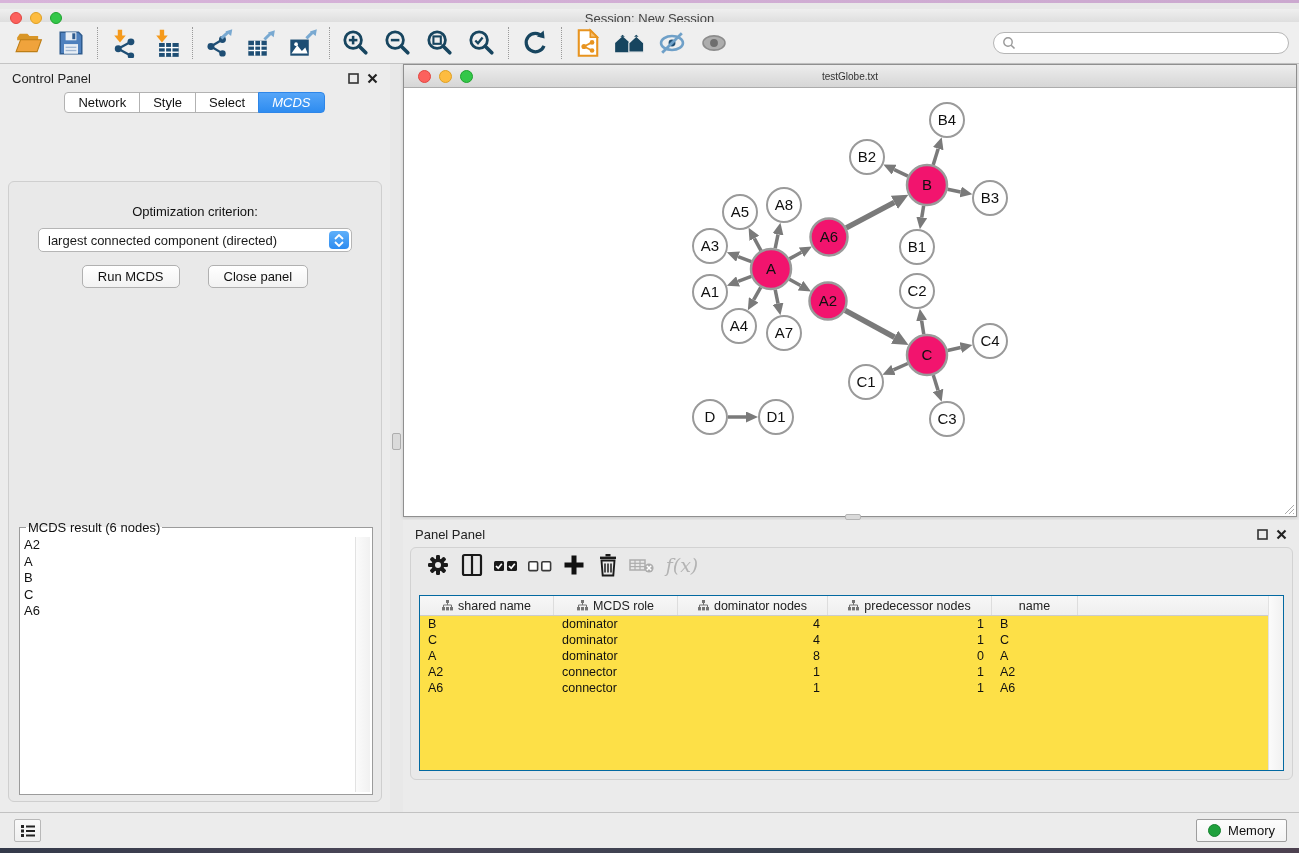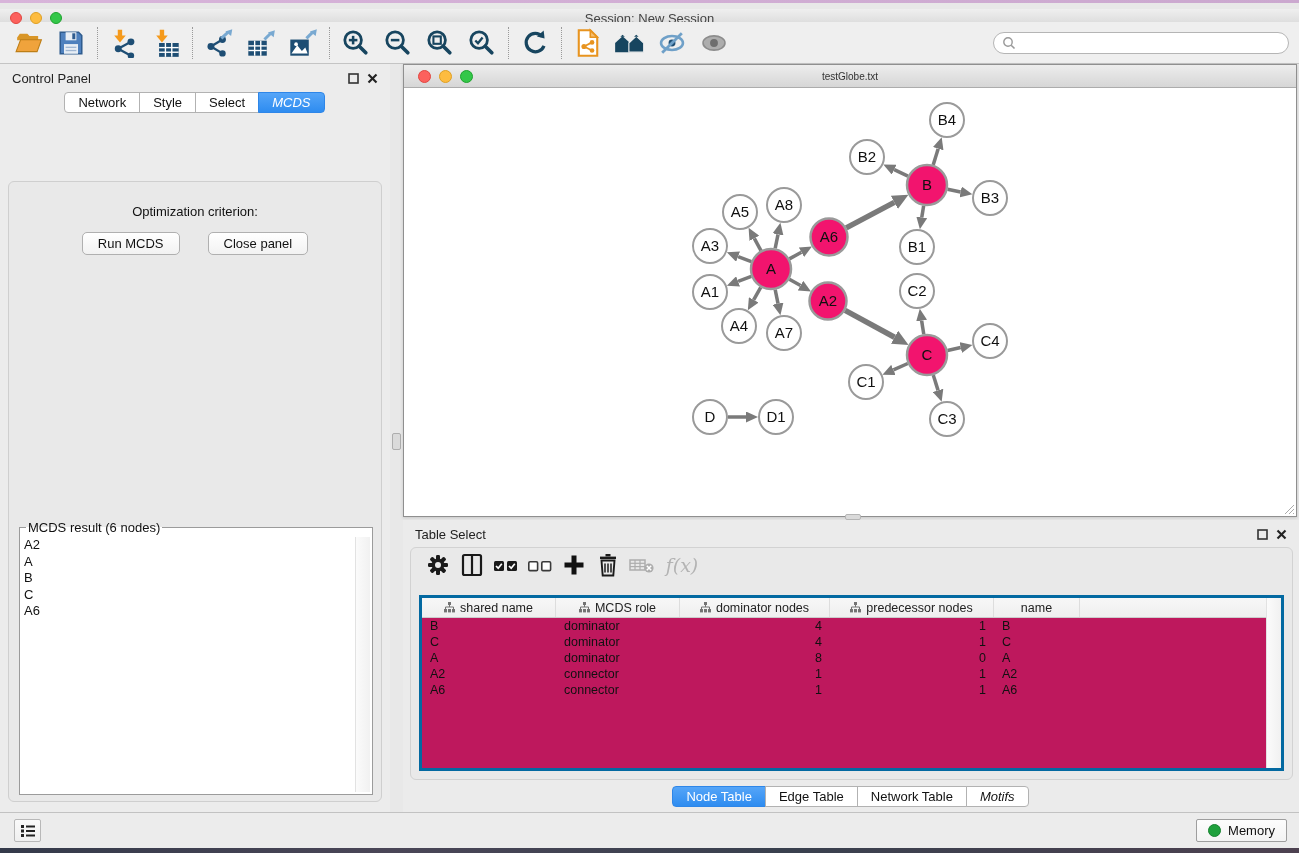--- a/index.html
+++ b/index.html
@@ -73,22 +73,22 @@
   .nw-canvas { position:absolute; left:0; top:23px; right:0; bottom:0; background:#FFF; overflow:hidden; }
   .nw-resize { position:absolute; right:1px; bottom:1px; }
 
   
   .table-panel { position:absolute; left:403px; top:520px; right:0; bottom:41px; background:#EBEBEB; }
   .tp-body { position:absolute; left:7px; right:6px; top:27px; bottom:32px;
     background:#E9E9E9; border:1px solid #D2D2D2; border-radius:6px; }
   .tp-toolbar { height:44px; display:flex; padding-left:10px; }
   .ttb { width:34px; height:34px; display:flex; align-items:center; justify-content:center; cursor:pointer; }
   .fx { font-family:"DejaVu Serif", serif; font-style:italic; font-size:19px; color:#B3B3B3; }
-  .grid-table { position:absolute; left:8px; right:8px; top:47px; bottom:8px; background:#be185d;
-    border:3px solid #0369a1; overflow:hidden; font-size:12.5px; }
+  .grid-table { position:absolute; left:8px; right:8px; top:47px; bottom:8px; background:#fde047;
+    border:1px solid #0369a1; overflow:hidden; font-size:12.5px; }
   .thead { display:flex; height:20px; background:linear-gradient(#F7F7F7,#EFEFEF); border-bottom:1px solid #CCC; }
   .th { display:flex; align-items:center; justify-content:center; gap:5px; border-right:1px solid #DDD;
     color:#222; font-size:12.5px; }
   .trow { display:flex; height:16px; align-items:center; }
   .td { padding:0 8px; white-space:nowrap; overflow:hidden; color:#111; }
   .td.num { text-align:right; }
   .tbl-scroll { position:absolute; top:0; right:0; bottom:0; width:15px;
     background:linear-gradient(90deg,#FBFBFB,#F1F1F1); border-left:1px solid #E2E2E2; }
   .tp-tabs { position:absolute; left:0; right:0; bottom:5px; display:flex; justify-content:center; }
 
@@ -281,20 +281,31 @@
     </span>
   </div>
   <div class="cp-tabs">
       <div class="tab">Network</div>
       <div class="tab">Style</div>
       <div class="tab">Select</div>
       <div class="tab active">MCDS</div>
     </div>
   <div class="cp-content">
     <div class="opt-label">Optimization criterion:</div>
+    <div class="select">
+      <span>largest connected component (directed)</span>
+      <span class="stepper">
+        <svg width="10" height="6" viewBox="0 0 10 6">
+            <path d="M1 5 l4-4 4 4" fill="none" stroke="#FFF" stroke-width="1.8"></path>
+          </svg>
+        <svg width="10" height="6" viewBox="0 0 10 6">
+            <path d="M1 1 l4 4 4-4" fill="none" stroke="#FFF" stroke-width="1.8"></path>
+          </svg>
+      </span>
+    </div>
     <div class="btn-row">
       <button class="btn">Run MCDS</button>
       <button class="btn">Close panel</button>
     </div>
     <fieldset class="result">
       <legend>MCDS result (6 nodes)</legend>
       <ul class="result-list">
           <li>A2</li>
           <li>A</li>
           <li>B</li>
@@ -436,21 +447,21 @@
       <line x1="8" y1="13" x2="13" y2="8" stroke="#AAA" stroke-width="1"></line>
       <line x1="12" y1="13" x2="13" y2="12" stroke="#AAA" stroke-width="1"></line>
     </svg>
   </div>
 </div>
 
 <div class="h-grip"></div>
 
 <div class="table-panel">
   <div class="panel-header">
-    <span>Table Select</span>
+    <span>Panel Panel</span>
     <span class="hicons">
       <svg width="11" height="11" viewBox="0 0 11 11">
         <rect x="1" y="1" width="9" height="9" fill="none" stroke="#333" stroke-width="1.6"></rect>
       </svg>
       <svg width="11" height="11" viewBox="0 0 11 11">
         <line x1="1.5" y1="1.5" x2="9.5" y2="9.5" stroke="#222" stroke-width="2.2"></line>
         <line x1="9.5" y1="1.5" x2="1.5" y2="9.5" stroke="#222" stroke-width="2.2"></line>
       </svg>
     </span>
   </div>
@@ -598,26 +609,20 @@
             <div class="td" style="width: 134px;">A6</div>
             <div class="td" style="width: 124px;">connector</div>
             <div class="td num" style="width: 150px;">1</div>
             <div class="td num" style="width: 164px;">1</div>
             <div class="td" style="width: 86px;">A6</div>
           </div>
         </div>
       <div class="tbl-scroll"></div>
     </div>
   </div>
-  <div class="tp-tabs">
-      <div class="tab active">Node Table</div>
-      <div class="tab">Edge Table</div>
-      <div class="tab">Network Table</div>
-      <div class="tab">Motifs</div>
-    </div>
 </div>
 
 <div class="statusbar">
   <div class="list-btn">
     <svg width="16" height="14" viewBox="0 0 16 14">
       <rect x="1" y="1" width="3" height="3" fill="#222"></rect>
         <rect x="6" y="1.5" width="9" height="2" fill="#222"></rect>
       <rect x="1" y="5.5" width="3" height="3" fill="#222"></rect>
         <rect x="6" y="6" width="9" height="2" fill="#222"></rect>
       <rect x="1" y="10" width="3" height="3" fill="#222"></rect>

